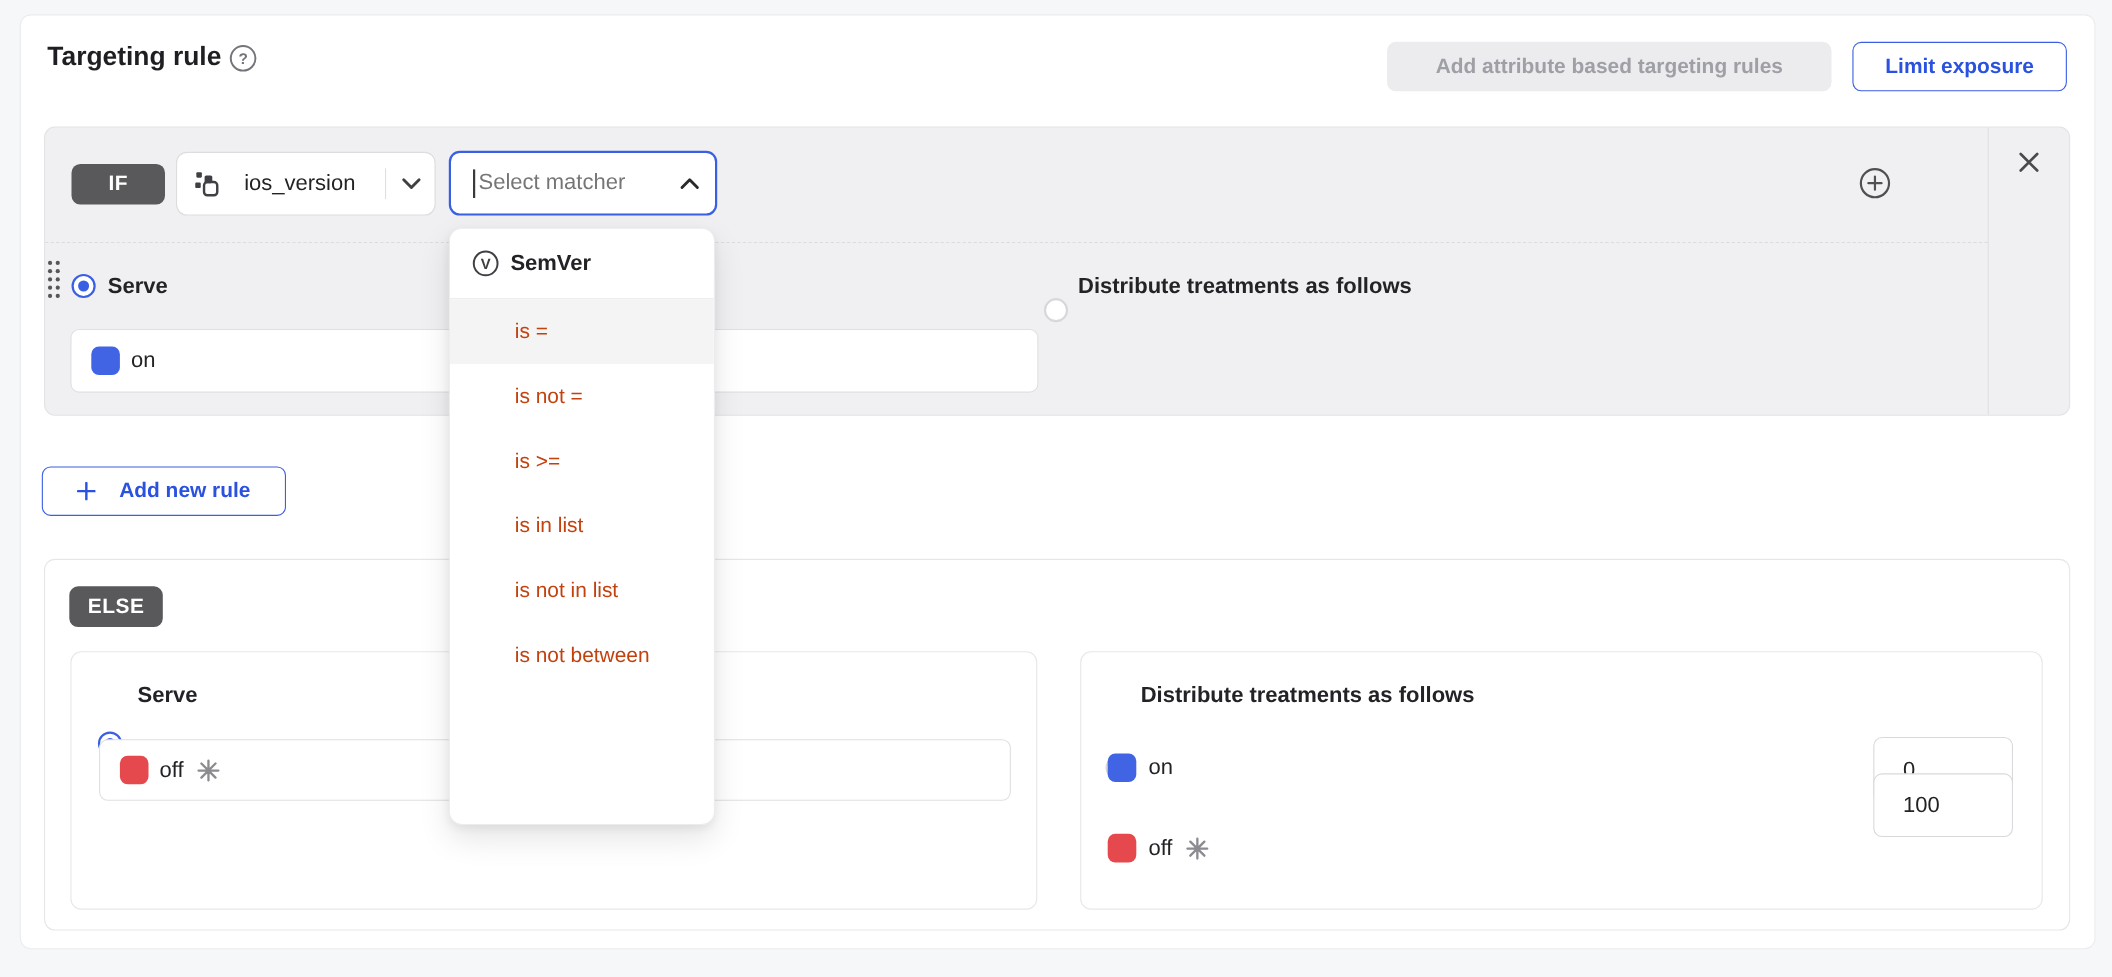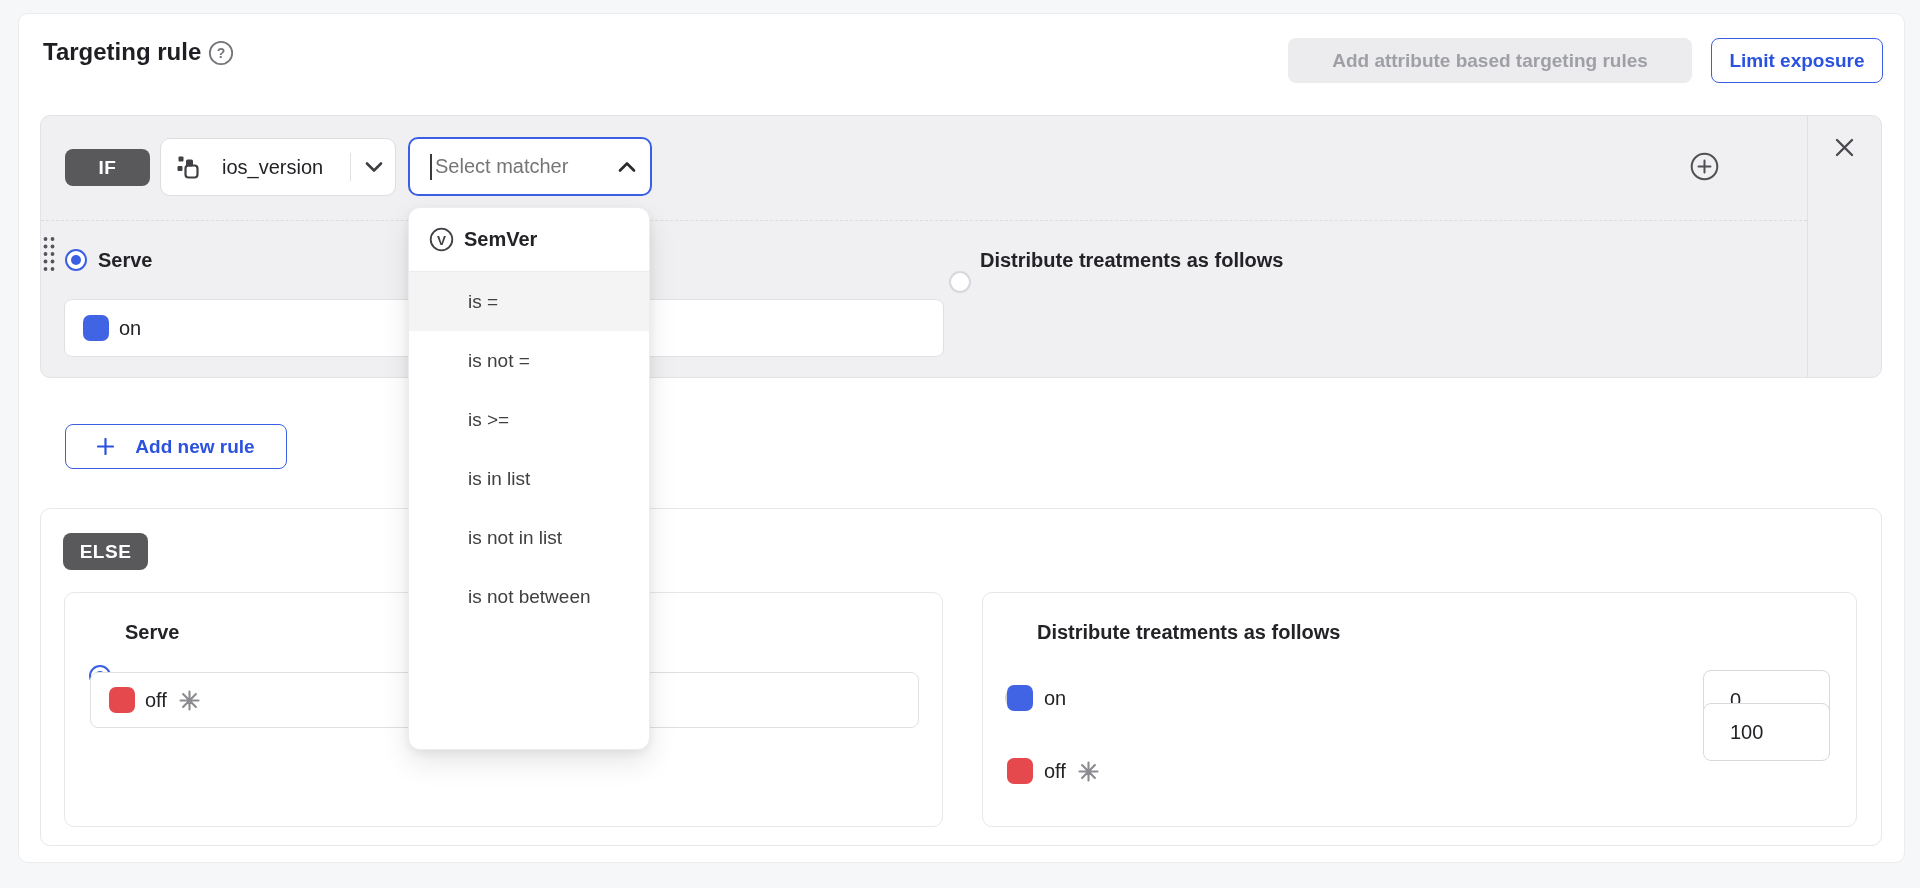--- a/index.html
+++ b/index.html
@@ -1,20 +1,20 @@
 <!DOCTYPE html>
 <html><head>
 <meta charset="utf-8">
 <style>
   html,body{margin:0;padding:0;background:#f6f7f8;font-family:"Liberation Sans",sans-serif;}
   #stage{position:relative;width:1920px;height:888px;background:#f6f7f8;overflow:hidden;color:#232327;}
   .abs{position:absolute;}
   .page-card{background:#fff;border:1px solid #ececef;border-radius:10px;}
   .title{font-size:24px;font-weight:700;color:#1f1f23;white-space:nowrap;}
-  .btn{display:flex;align-items:center;justify-content:center;border-radius:8px;font-size:19px;font-weight:700;box-sizing:border-box;white-space:nowrap;cursor:pointer;margin-left:27px;}
+  .btn{display:flex;align-items:center;justify-content:center;border-radius:8px;font-size:19px;font-weight:700;box-sizing:border-box;white-space:nowrap;cursor:pointer;}
   .btn-disabled{background:#ececee;color:#9fa0a6;border:none;}
   .btn-outline{background:#fff;color:#2b52df;border:1.5px solid #3a5fe2;}
   .rule-block{box-sizing:border-box;border-radius:10px;}
   .if-block{background:#f0f0f2;border:1px solid #e3e3e6;}
   .else-block{background:#fff;border:1px solid #e7e7ea;}
   .badge{background:#59595c;color:#fff;font-size:19px;font-weight:700;border-radius:8px;display:flex;align-items:center;justify-content:center;letter-spacing:.5px;}
   .select{background:#fff;box-sizing:border-box;display:flex;align-items:center;border:1px solid #dddde0;border-radius:10px;}
   .treat-select{border:1px solid #e0e0e3;border-radius:8px;}
   .matcher{border:2px solid #3a5fe2;border-radius:10px;background:#fff;display:flex;align-items:center;box-sizing:border-box;}
   .ph{color:#701a75;font-size:20px;}
@@ -26,39 +26,39 @@
   .radio.sel::after{content:"";position:absolute;left:4px;top:4px;width:10px;height:10px;border-radius:50%;background:#3a5fe2;}
   .sq{width:26px;height:26px;border-radius:7px;}
   .sq-on{background:#4064e4;}
   .sq-off{background:#e5484d;}
   .vdiv{border-left:1px solid #e0e0e3;width:0;}
   .hdash{border-top:1px dashed #dcdcdf;height:0;}
   .inner-card{background:#fff;border:1px solid #e7e7ea;border-radius:10px;box-sizing:border-box;}
   .pct-input{box-sizing:border-box;border:1px solid #d9d9dd;border-radius:8px;background:#fff;font-family:"Liberation Sans",sans-serif;font-size:20px;color:#232327;padding:0 0 0 26px;outline:none;}
   .dropdown{background:#fff;border:1px solid #ececef;border-radius:12px;box-shadow:0 12px 28px rgba(0,0,0,.10),0 3px 8px rgba(0,0,0,.06);box-sizing:border-box;overflow:hidden;}
   .dd-header{height:63px;display:flex;align-items:center;gap:10px;padding-left:20px;border-bottom:1px solid #ececef;font-size:20px;font-weight:700;color:#232327;}
-  .dd-item{height:59px;line-height:59px;padding-left:59px;font-size:19px;color:#404040;cursor:pointer;white-space:nowrap;}
+  .dd-item{height:59px;line-height:59px;padding-left:59px;font-size:19px;color:#c2410c;cursor:pointer;white-space:nowrap;}
   .dd-item.hl{background:#f4f4f5;}
   .icon{display:block;}
   .row-center{display:flex;align-items:center;}
 </style>
 </head>
 <body>
 
 <div id="stage">
 
   <div class="abs page-card" style="left:18px;top:13px;width:1885px;height:848px;"></div>
 
   <div class="abs title" style="left:43px;top:38px;">Targeting rule</div>
   <svg class="abs icon" style="left:208px;top:40px;" width="26" height="26" viewBox="0 0 26 26">
     <circle cx="13" cy="13" r="11.2" fill="none" stroke="#74747a" stroke-width="1.8"></circle>
     <text x="13" y="18" text-anchor="middle" font-size="14" font-weight="700" fill="#74747a">?</text>
   </svg>
   <div class="abs btn btn-disabled" style="left:1261px;top:38px;width:404px;height:45px;">Add attribute based targeting rules</div>
-  <div class="abs btn btn-outline" style="left:1684px;top:38px;width:172px;height:45px;">Limit exposure</div>
+  <div class="abs btn btn-outline" style="left:1684px;top:38px;width:195px;height:45px;">Limit exposure</div>
 
   <div class="abs rule-block if-block" style="left:40px;top:115px;width:1842px;height:263px;"></div>
   <div class="abs hdash" style="left:41px;top:220px;width:1766px;"></div>
   <div class="abs vdiv" style="left:1807px;top:116px;height:261px;"></div>
 
   <div class="abs badge" style="left:65px;top:149px;width:85px;height:37px;">IF</div>
 
   <div class="abs select" style="left:160px;top:138px;width:236px;height:58px;padding:0 12px 0 15px;">
     <svg class="icon" width="24" height="24" viewBox="0 0 24 24">
       <rect x="2.5" y="1.5" width="5" height="5" rx="1" fill="#3f3f44"></rect>

